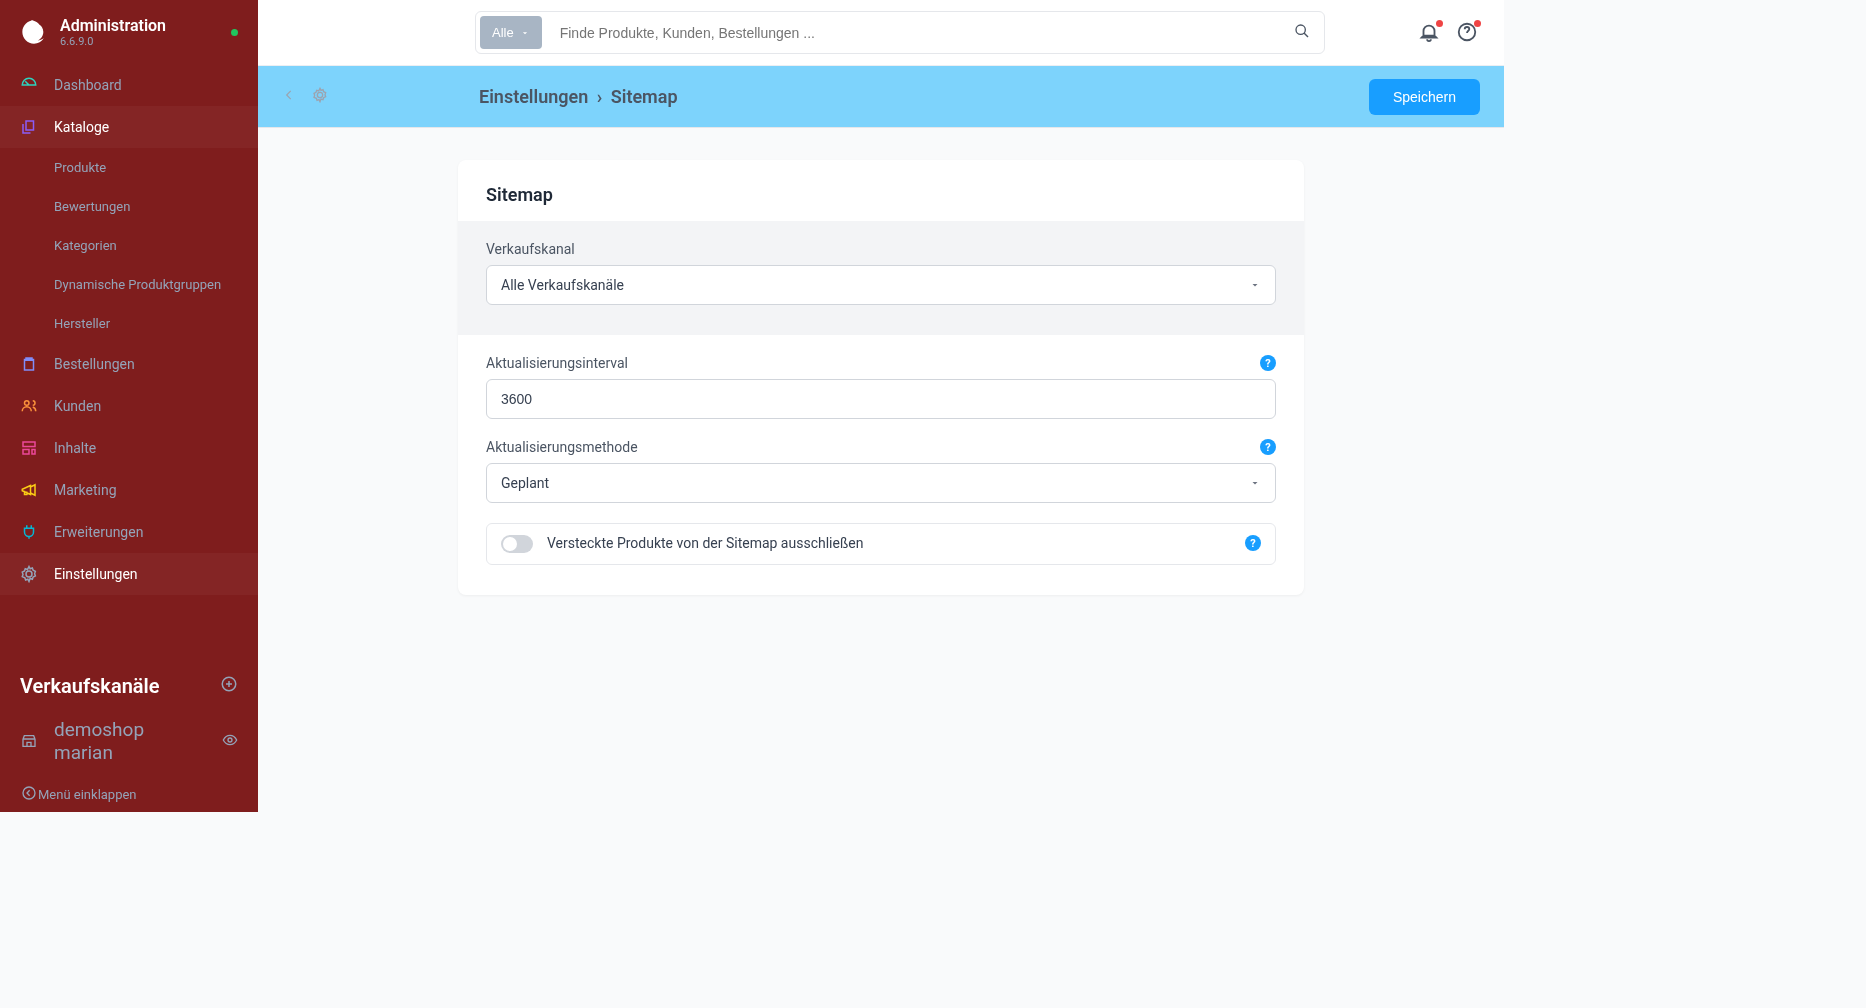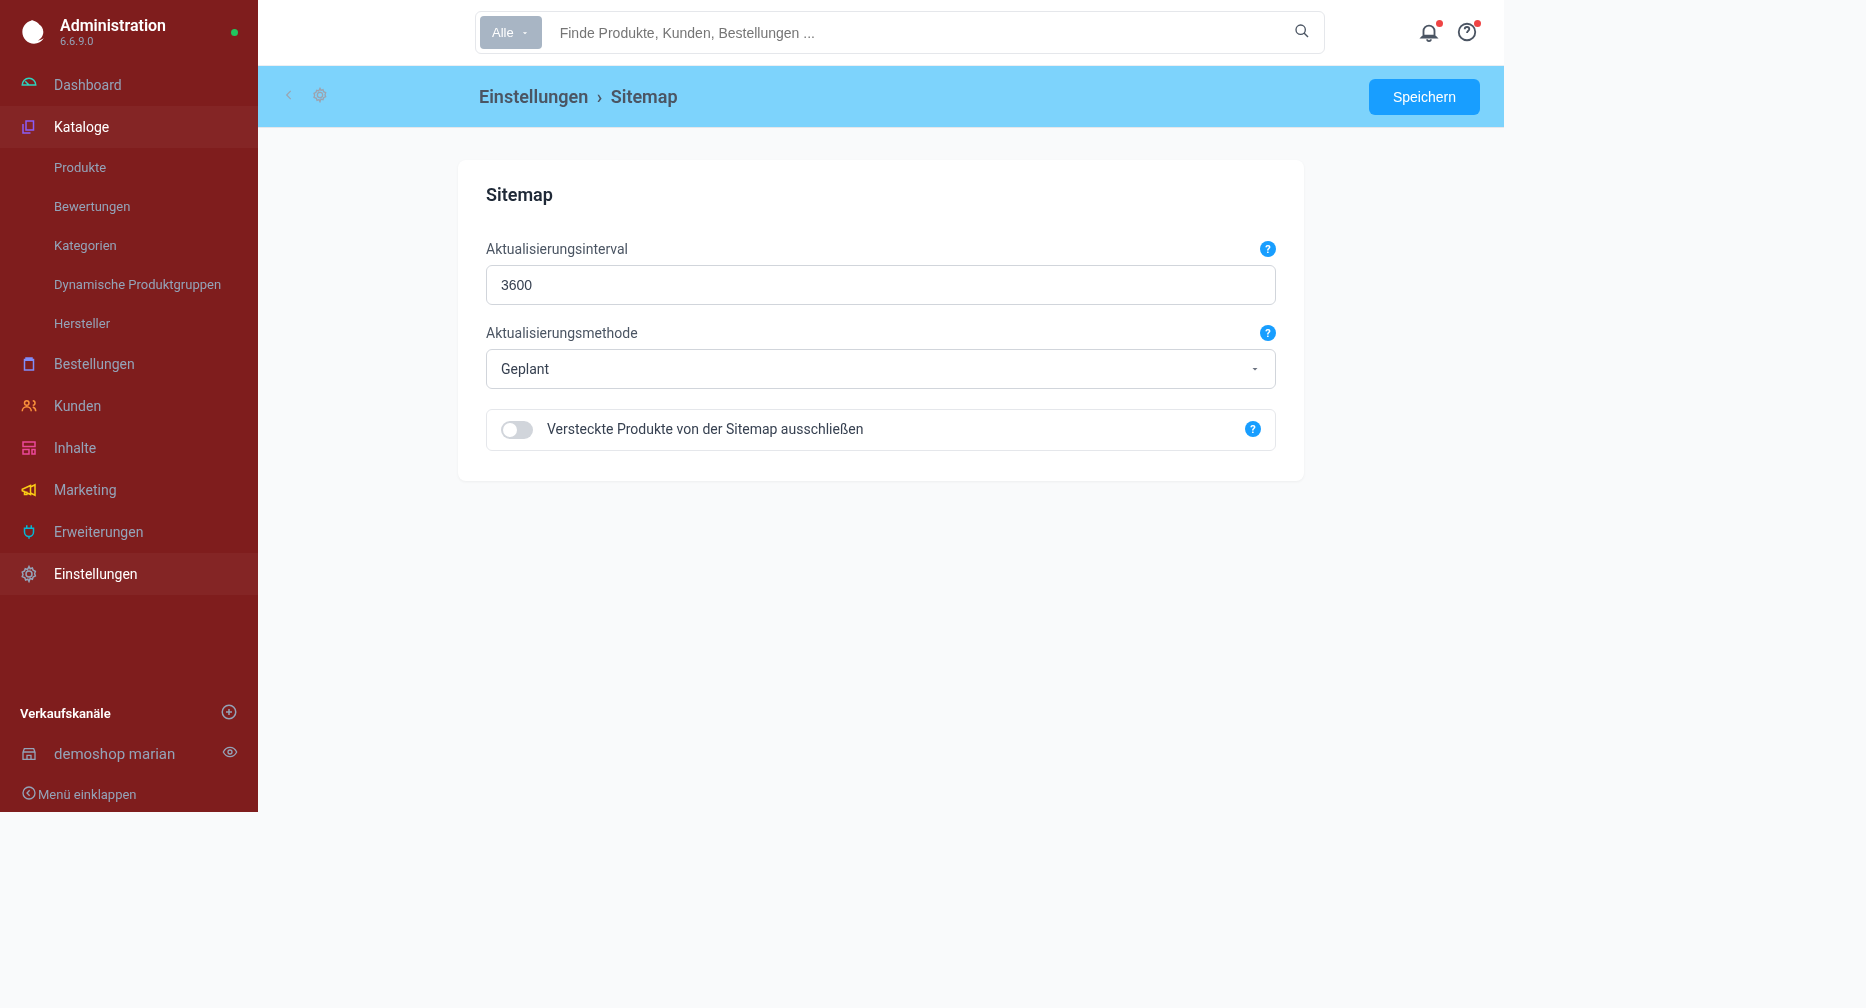--- a/index.html
+++ b/index.html
@@ -108,34 +108,34 @@
   cursor: pointer;
 }
 
 .sidebar-section-title {
   padding: 20px 20px 10px 20px;
   display: flex;
   justify-content: space-between;
   align-items: center;
   color: #fff;
   font-weight: 600;
-  font-size: 13px;
+  font-size: 20px;
 }
 
 .plus-btn {
   color: #94a3b8;
   cursor: pointer;
 }
 
 .channel-item {
   display: flex;
   align-items: center;
   padding: 10px 20px;
   gap: 16px;
-  font-size: 15px;
+  font-size: 19px;
   color: #94a3b8;
   cursor: pointer;
 }
 
 .channel-item .eye-btn {
   margin-left: auto;
 }
 
 .collapse-row {
   display: flex;
@@ -575,20 +575,31 @@
         <span class="sep">›</span>
         <span>Sitemap</span>
       </div>
       <button class="save-btn">Speichern</button>
     </div>
 
     <div class="content-area">
       <div class="card">
         <div class="card-title">Sitemap</div>
 
+        <div class="card-section-gray">
+          <div class="field-label-row">
+            <label class="field-label">Verkaufskanal</label>
+          </div>
+          <div class="select-box">
+            <span>Alle Verkaufskanäle</span>
+            <svg class="chevron-down" width="12" height="12" viewBox="0 0 24 24">
+                <path fill="currentColor" d="M7 10l5 5 5-5z"></path>
+              </svg>
+          </div>
+        </div>
 
         <div class="card-section">
           <div class="field-label-row">
             <label class="field-label">Aktualisierungsinterval</label>
             <span class="help-icon">?</span>
           </div>
           <input class="text-input" type="text" value="3600" style="">
         </div>
 
         <div class="card-section" style="padding-top:0;">

